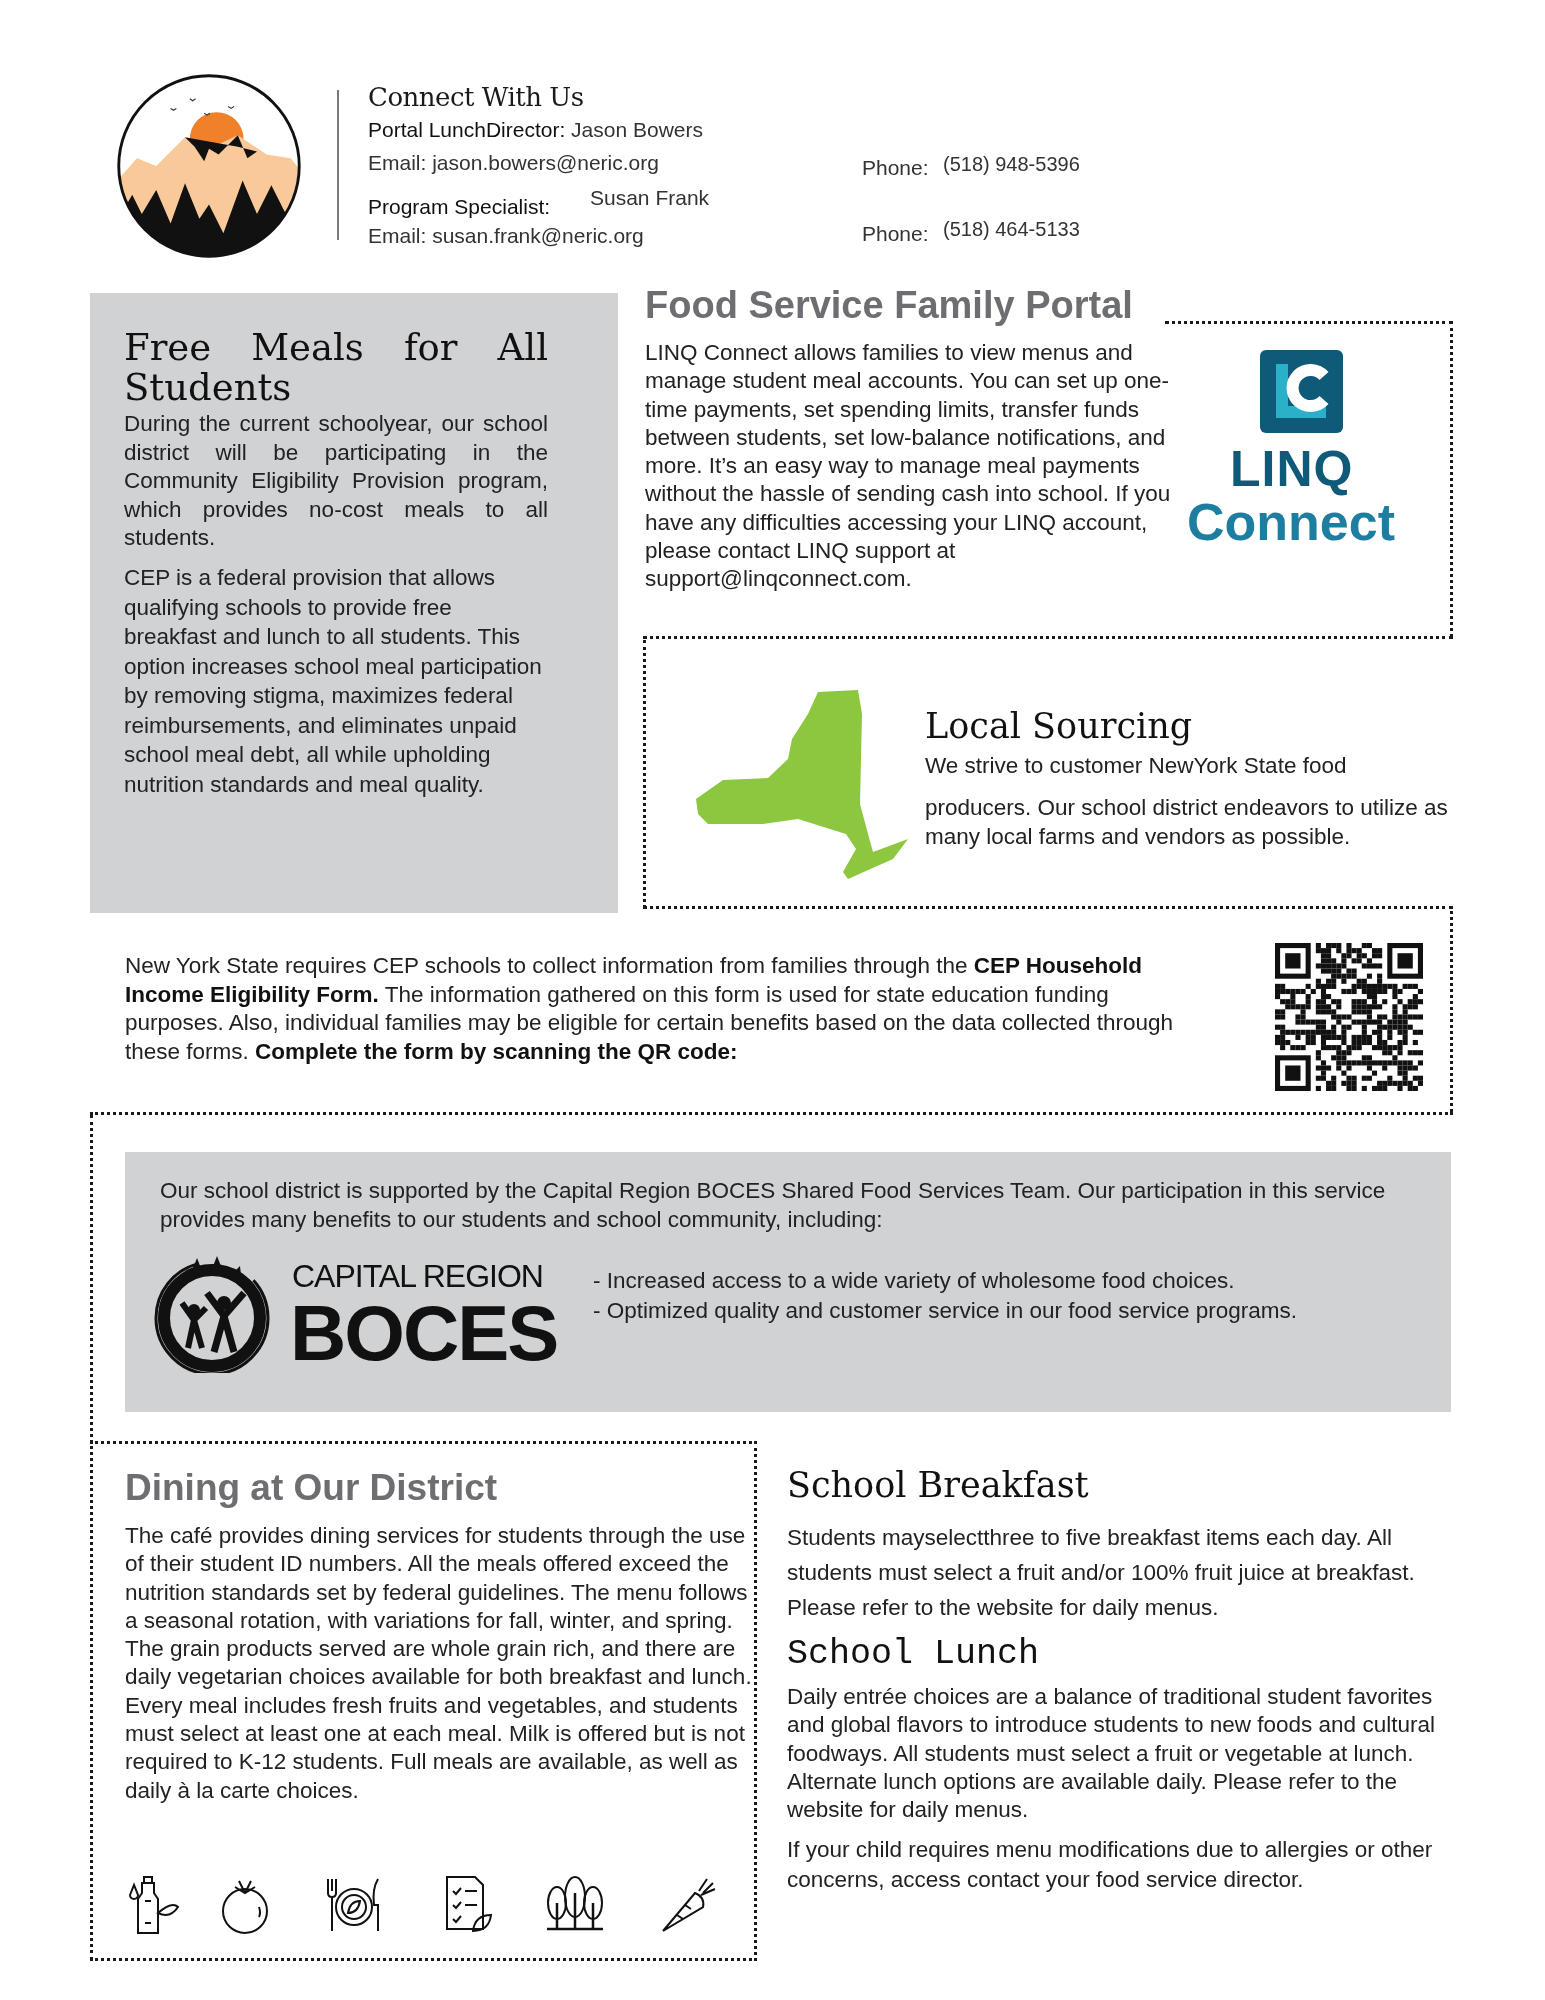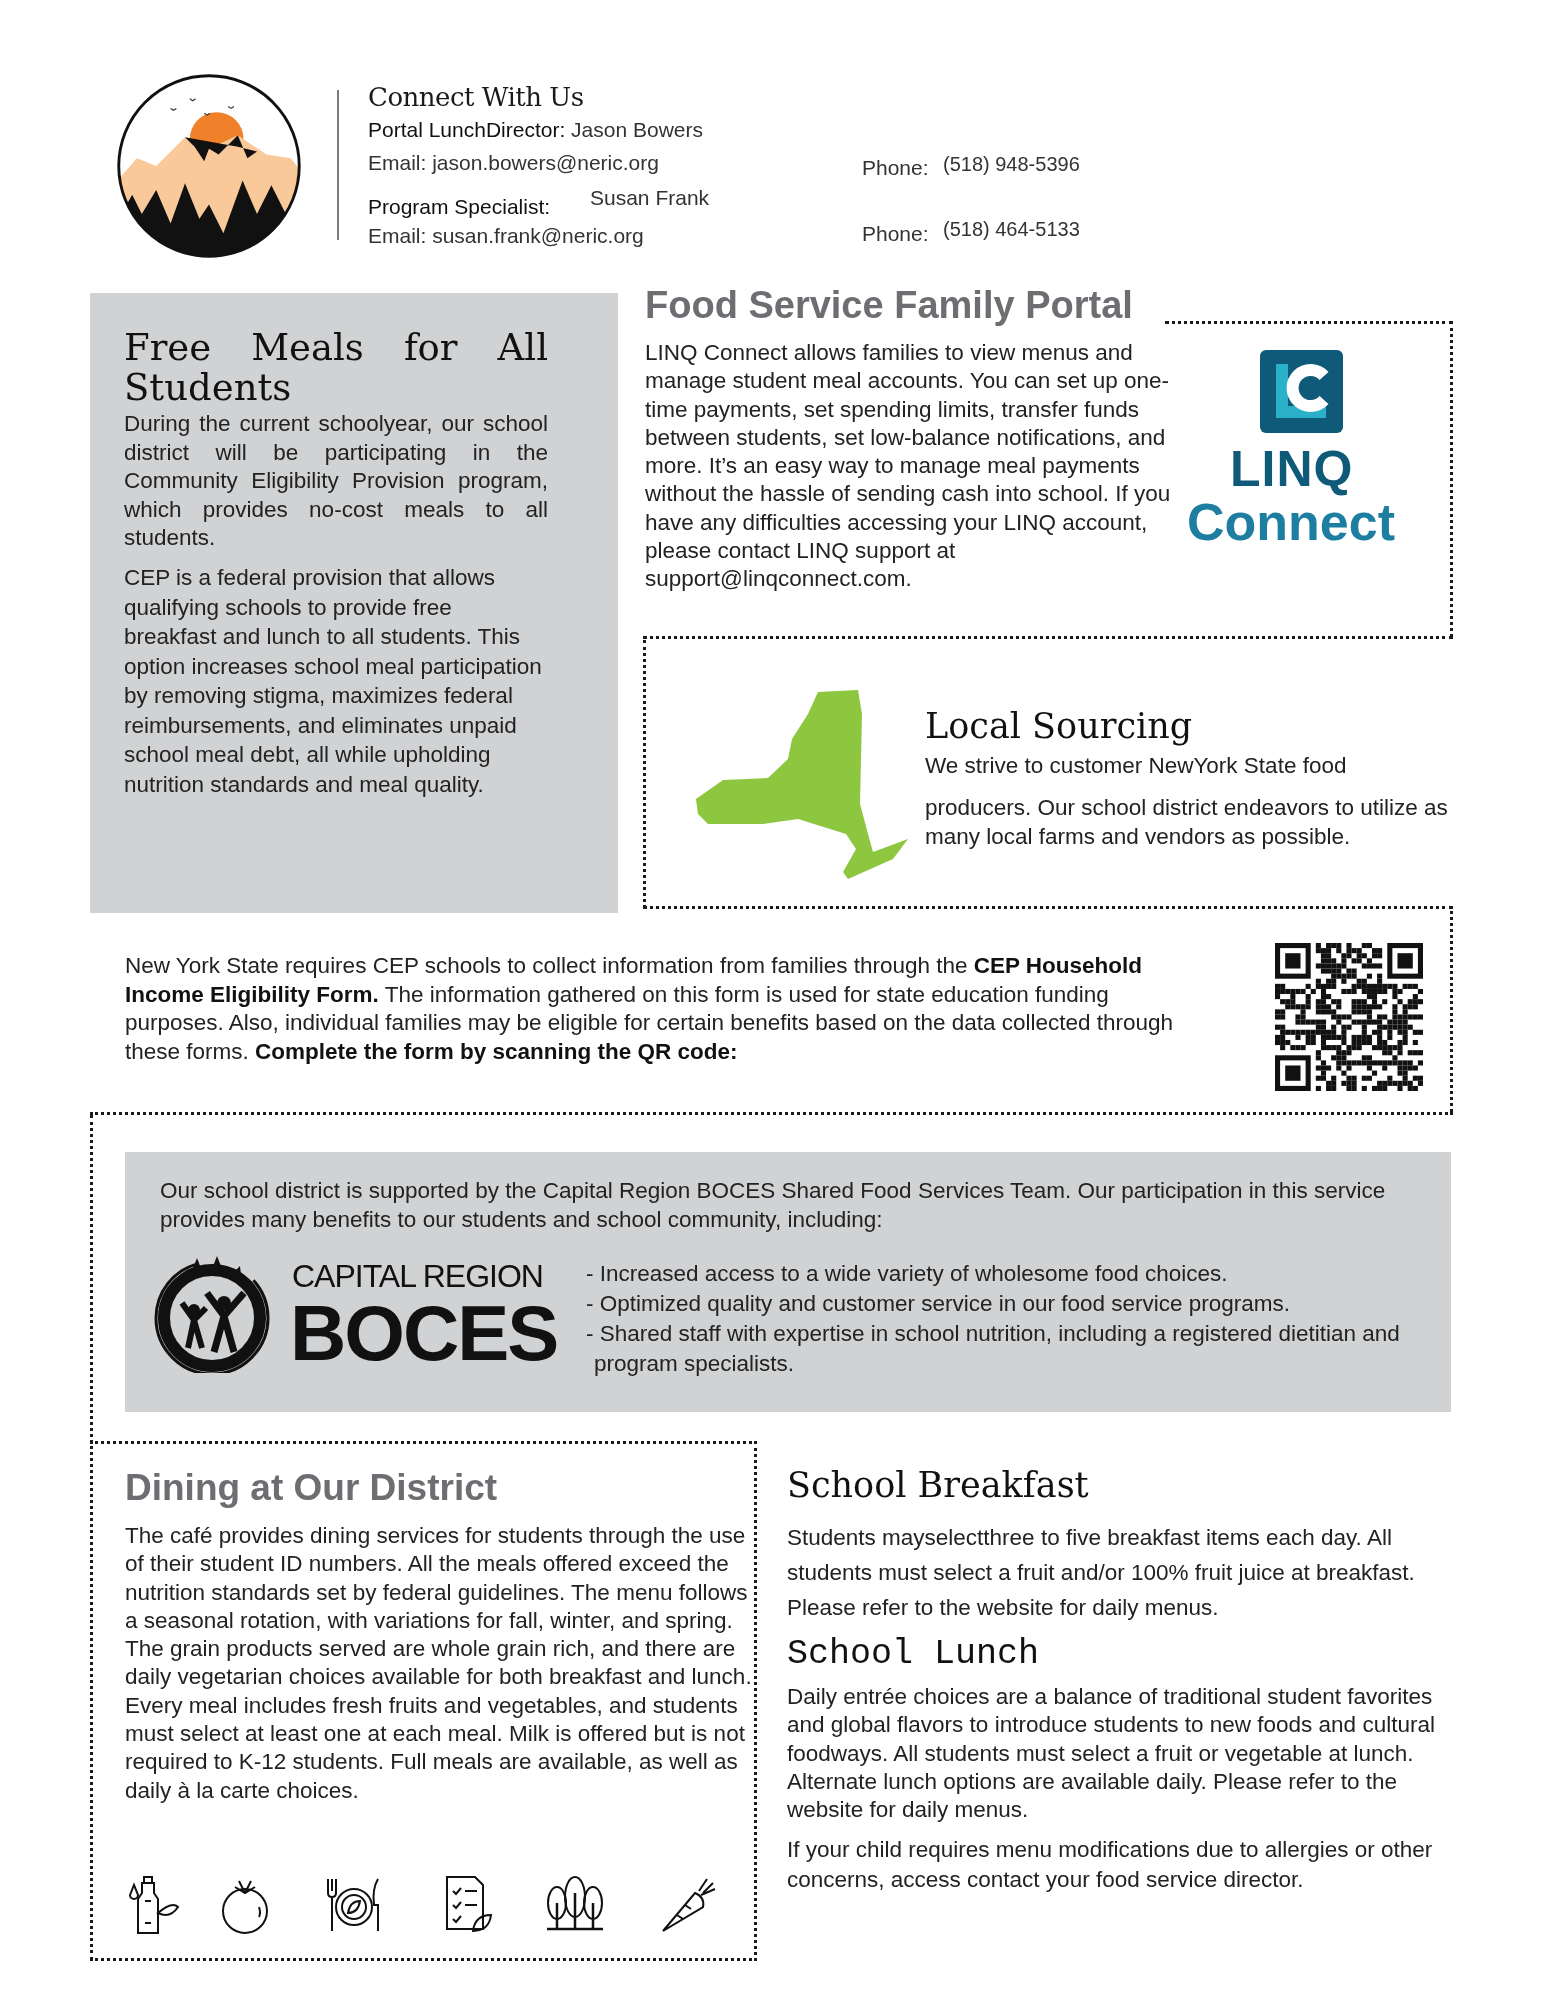--- a/index.html
+++ b/index.html
@@ -37,21 +37,21 @@
   #ny-map { left:668px; top:684px; width:245px; height:195px; }
 
   
   #cep-text { left:125px; top:952px; width:1080px; font-size:22.5px; line-height:28.5px; color:#222; }
   #qr { left:1275px; top:943px; width:148px; height:148px; }
 
   
   #boces-box { left:125px; top:1152px; width:1326px; height:260px; background:#d1d2d4; }
   #boces-intro { left:160px; top:1176px; width:1270px; font-size:22.5px; line-height:29px; color:#222; }
   #boces-logo { left:152px; top:1248px; width:400px; height:125px; }
-  #boces-list { left:577px; top:1250px; width:850px; font-size:22.5px; line-height:30px; color:#222; list-style:none; margin:9px; padding:0; }
+  #boces-list { left:577px; top:1250px; width:850px; font-size:22.5px; line-height:30px; color:#222; list-style:none; margin:16px; padding:0; }
 
   
   #dining-title { left:125px; top:1467px; font-size:37px; font-weight:bold; color:#6d6e71; }
   #dining-text { left:125px; top:1522px; width:630px; font-size:22.5px; line-height:28.3px; color:#222; }
   .food-icon { top:1873px; width:64px; height:64px; }
 
   
   #bf-title { left:787px; top:1465px; font-size:35px; font-family:"DejaVu Serif", serif; color:#111; }
   #bf-text { left:787px; top:1520px; width:680px; font-size:22.5px; line-height:35px; color:#222; }
   #lunch-title { left:787px; top:1634px; font-size:35px; font-family:Liberation Mono, monospace; color:#111; }
@@ -519,21 +519,20 @@
       <circle cx="72" cy="55" r="7" fill="#111"></circle>
     <path d="M30 55 L42 72 L54 60 M42 72 L36 100 M42 72 L50 100" stroke="#111" stroke-width="6" fill="none"></path>
     <path d="M55 45 L72 68 L92 45 M72 68 L62 104 M72 68 L82 104" stroke="#111" stroke-width="7" fill="none"></path>
   </svg>
   <div class="abs" style="left:140px; top:10px; font-size:32px; letter-spacing:-1px; color:#111;">CAPITAL REGION</div>
   <div class="abs" style="left:138px; top:40px; font-size:78px; font-weight:bold; letter-spacing:-2px; color:#111;">BOCES</div>
 </div>
 <ul id="boces-list" class="abs">
   <li>- Increased access to a wide variety of wholesome food choices.</li>
   <li>- Optimized quality and customer service in our food service programs.</li>
-  <li style="padding-left:8px; text-indent:-8px;">- Shared staff with expertise in school nutrition, including a registered dietitian and program specialists.</li>
 </ul>
 
 <div class="abs dots-h" style="left:90px; top:1441px; width:667px;"></div>
 <div class="abs dots-v" style="left:754px; top:1441px; height:520px;"></div>
 <div class="abs dots-h" style="left:90px; top:1958px; width:667px;"></div>
 <div id="dining-title" class="abs">Dining at Our District</div>
 <div id="dining-text" class="abs">The café provides dining services for students through the use of their student ID numbers. All the meals offered exceed the nutrition standards set by federal guidelines. The menu follows a seasonal rotation, with variations for fall, winter, and spring. The grain products served are whole grain rich, and there are daily vegetarian choices available for both breakfast and lunch. Every meal includes fresh fruits and vegetables, and students must select at least one at each meal. Milk is offered but is not required to K-12 students. Full meals are available, as well as daily à la carte choices.</div>
 
 <svg class="abs food-icon" style="left:122px;" viewBox="0 0 64 64" fill="none" stroke="#111" stroke-width="2">
   <rect x="22" y="4" width="8" height="6"></rect>

